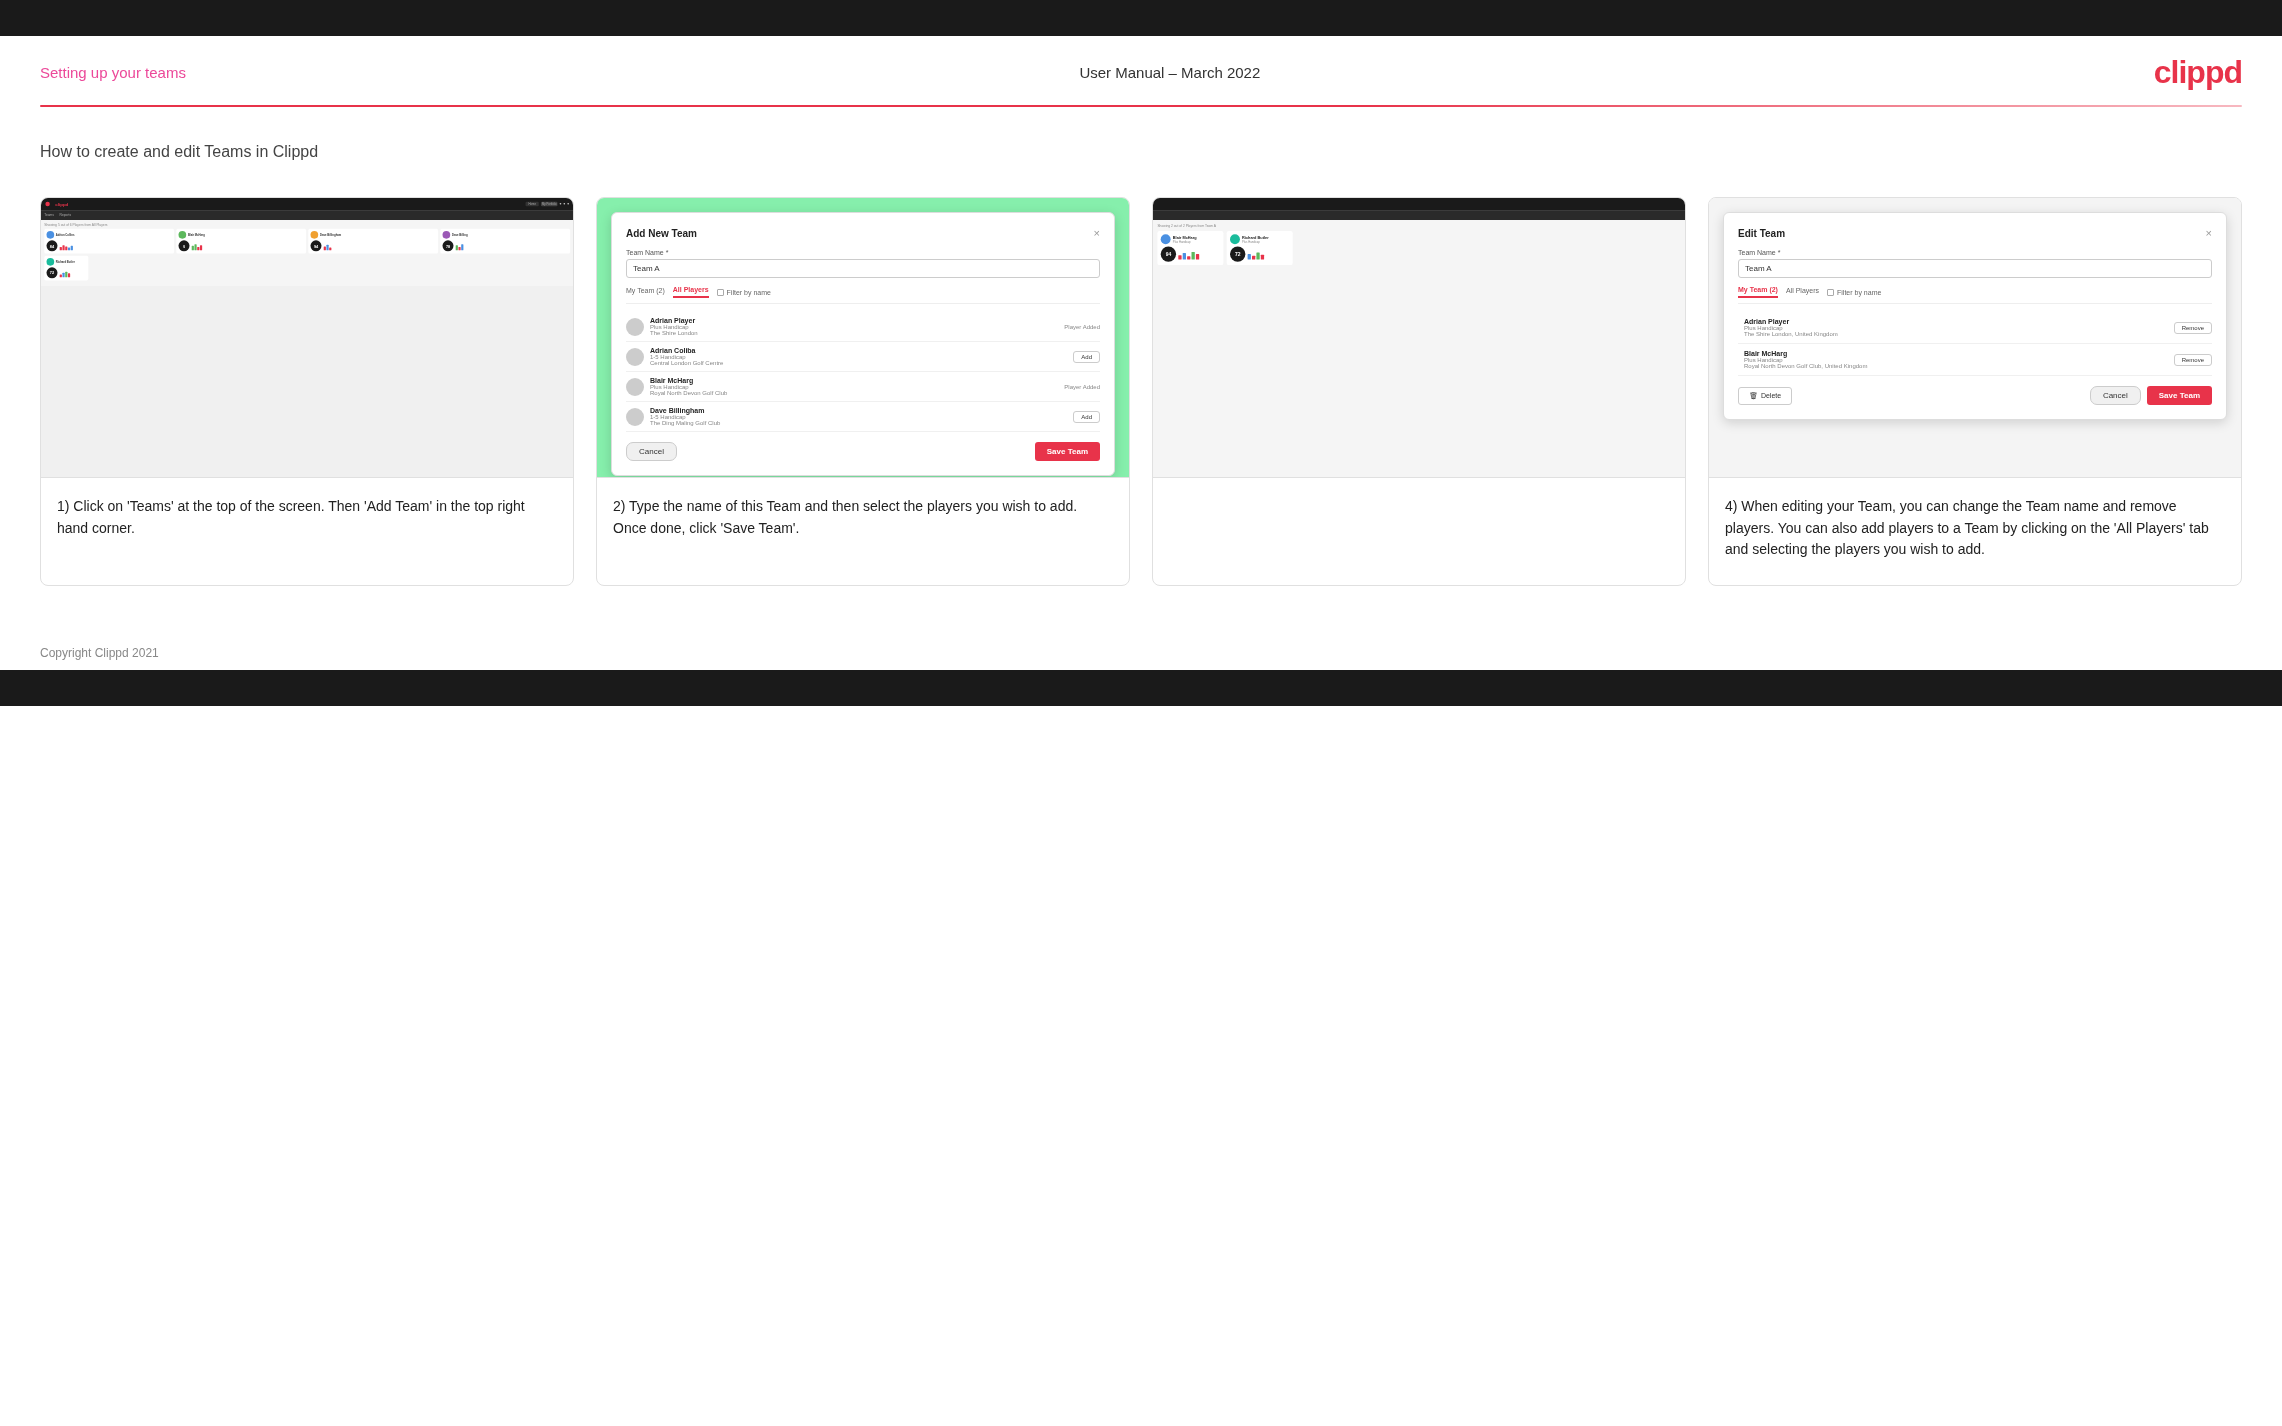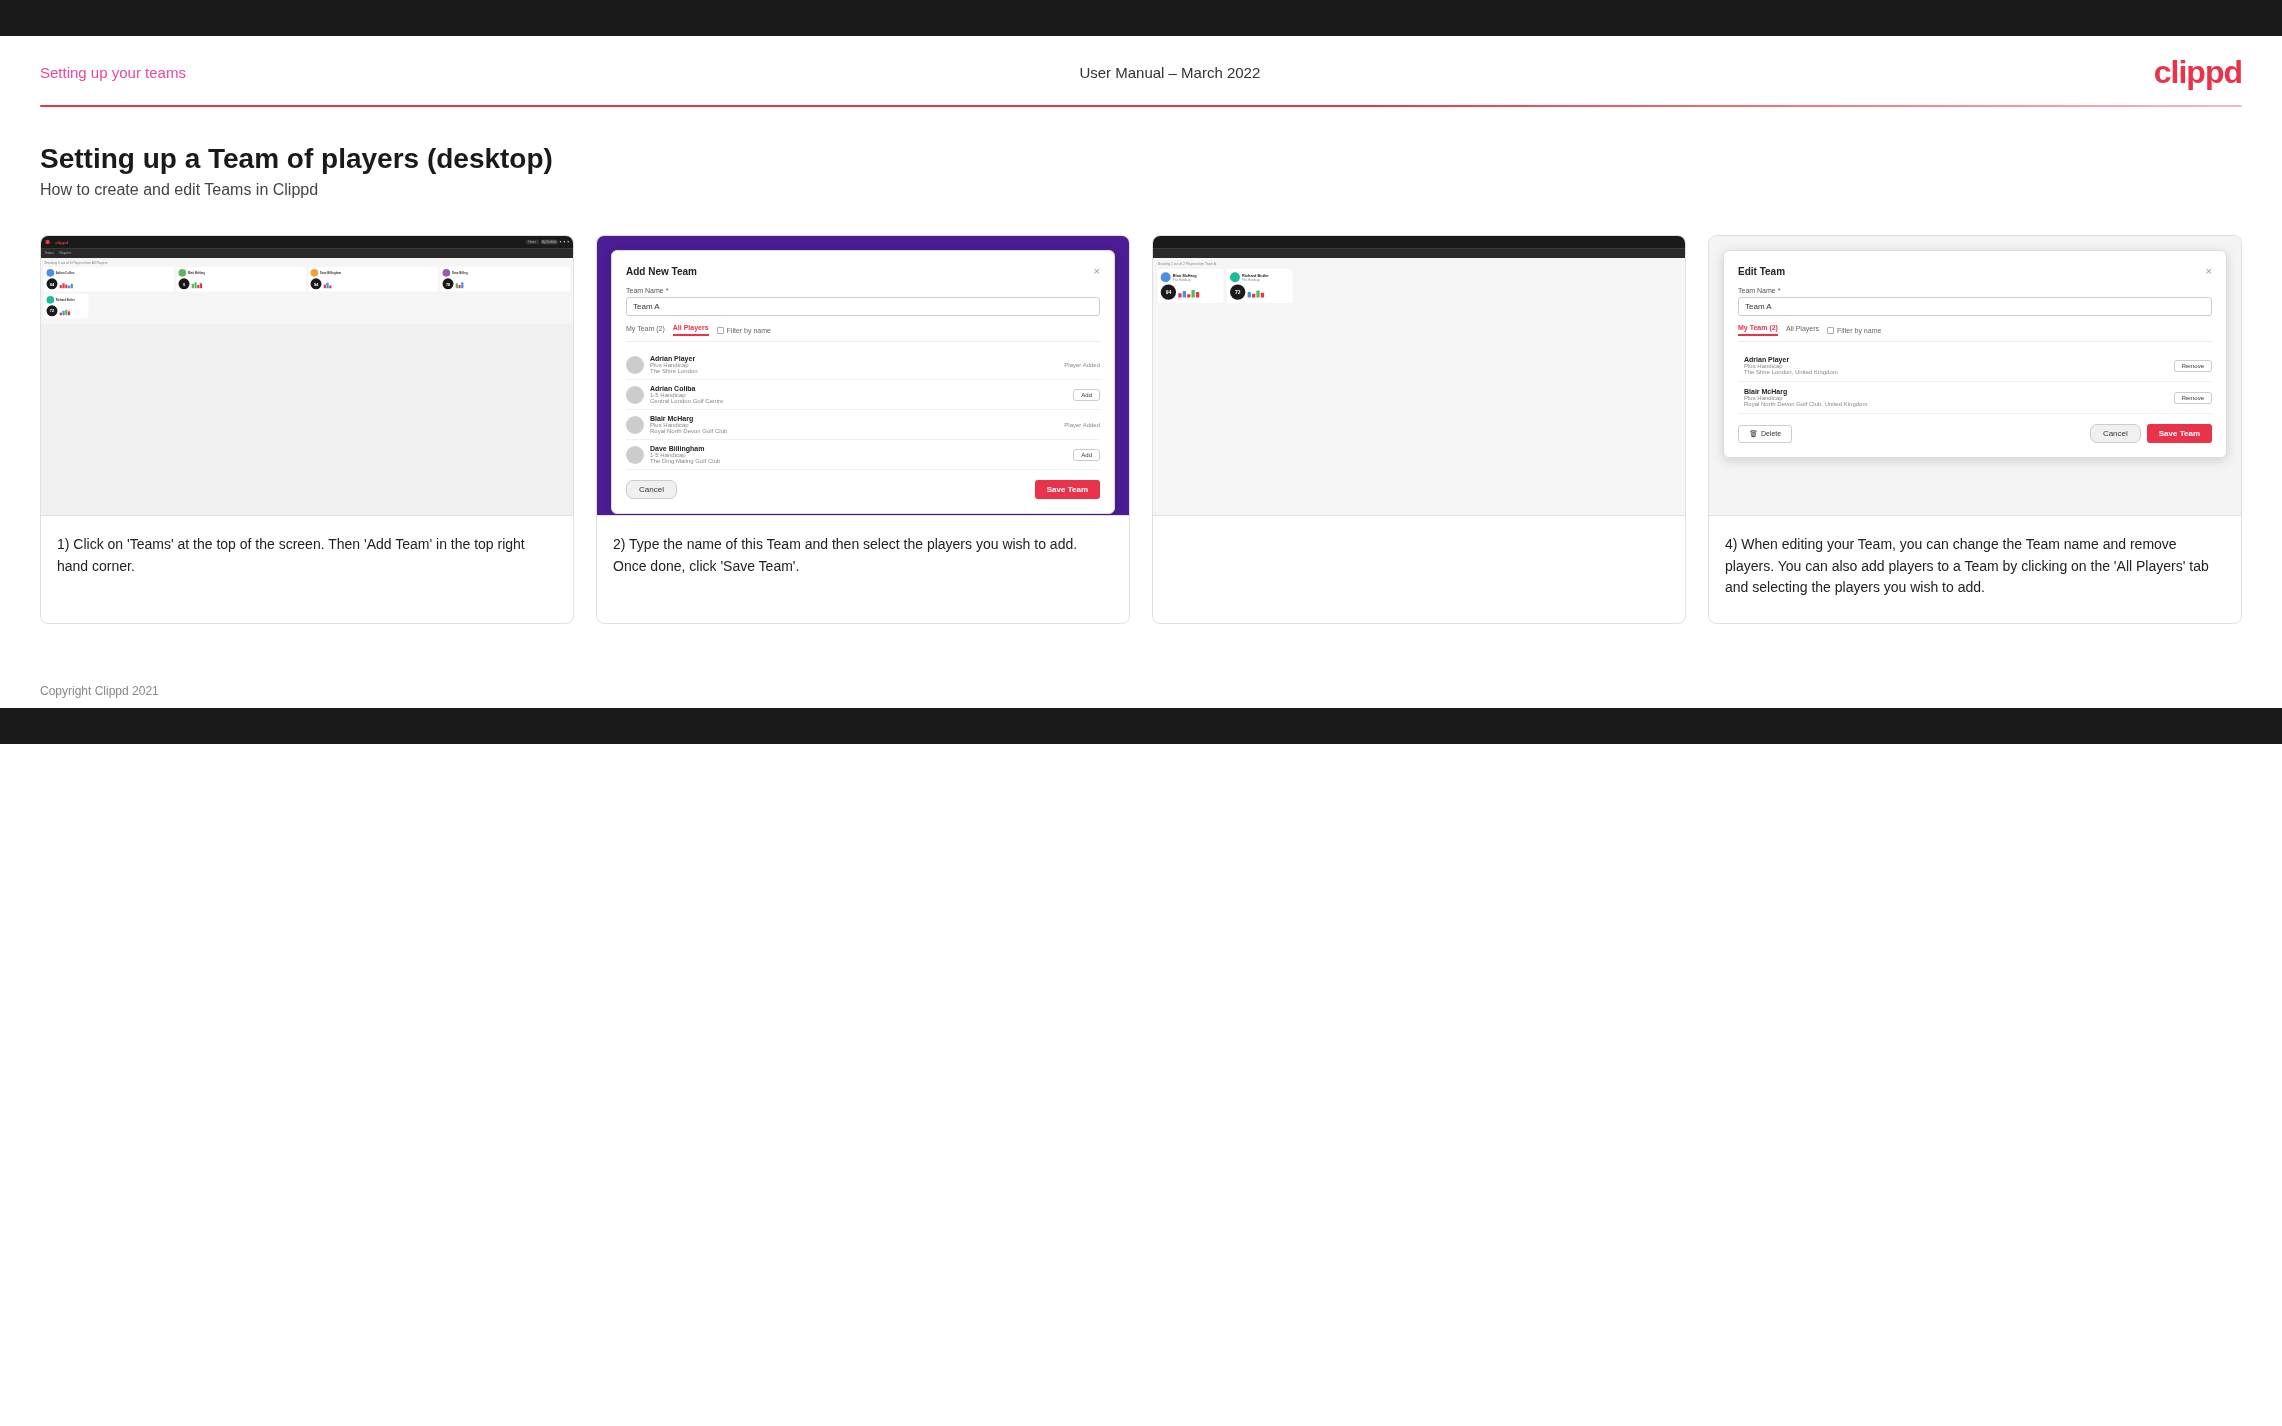--- a/index.html
+++ b/index.html
@@ -172,21 +172,21 @@
       width: 4px;
       background: #e8334a;
       border-radius: 1px;
     }
     .mini-bar.blue { background: #4a90e2; }
     .mini-bar.green { background: #5cb85c; }
 
     
     .ss2-inner {
       padding: 14px;
-      background: #4c1d95;
+      background: #86efac;
     }
     .modal-box {
       background: #fff;
       border-radius: 6px;
       border: 1px solid #ddd;
       box-shadow: 0 3px 12px rgba(0,0,0,0.15);
       padding: 14px;
     }
     .modal-title-row {
       display: flex;
@@ -450,21 +450,20 @@
 <div class="top-bar"></div>
 
 <div class="header">
   <span class="header-left">Setting up your teams</span>
   <span class="header-center">User Manual – March 2022</span>
   <span class="header-logo">clippd</span>
 </div>
 <div class="header-divider"></div>
 
 <div class="main">
-  <div class="page-title">Setting up a Team of players (desktop)</div>
   <div class="page-subtitle">How to create and edit Teams in Clippd</div>
 
   <div class="cards-row">
 
     <div class="card">
       <div class="screenshot">
         <div class="ss1-inner">
           <div class="ss1-topbar">
             <div style="width:8px;height:8px;border-radius:50%;background:#e8334a;"></div>
             <div style="color:#e8334a;font-size:8px;font-weight:900;margin-left:4px;">clippd</div>

